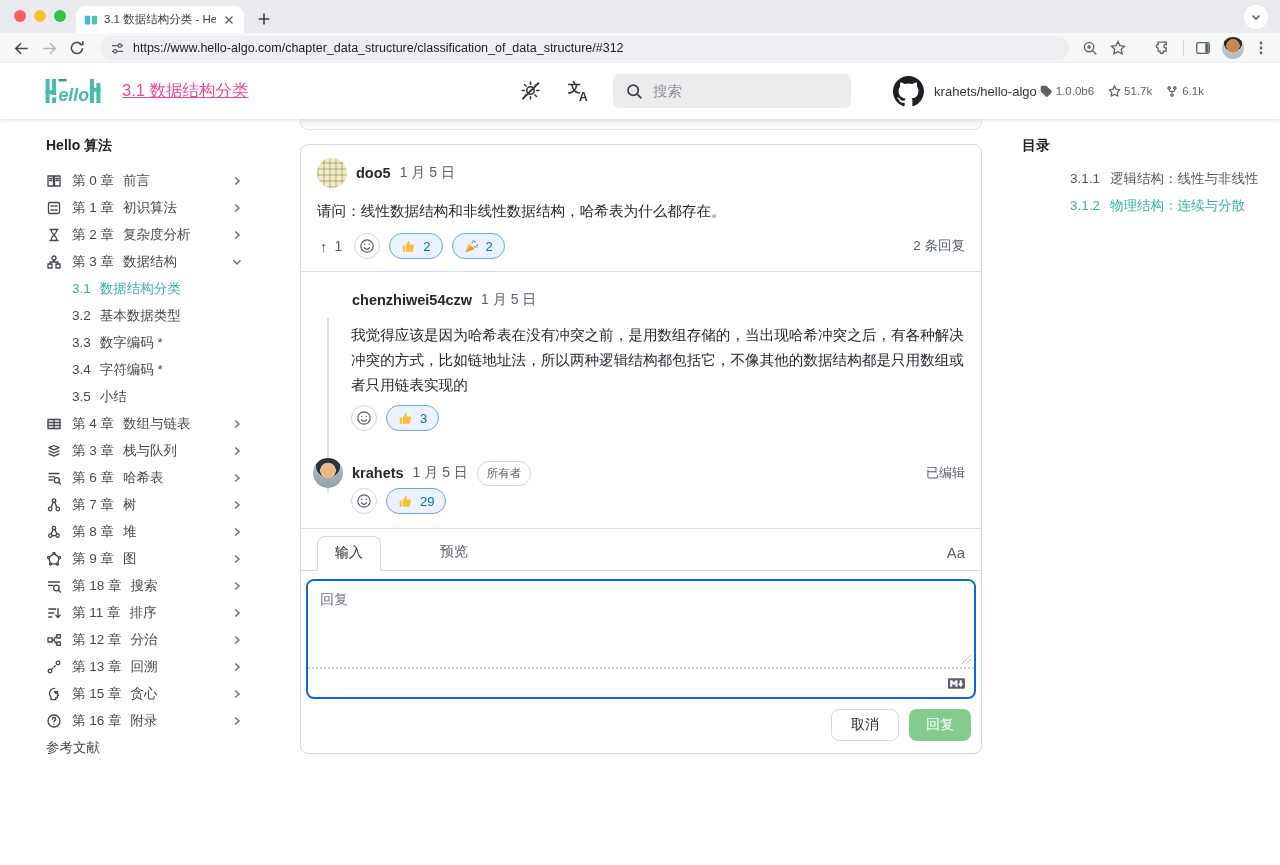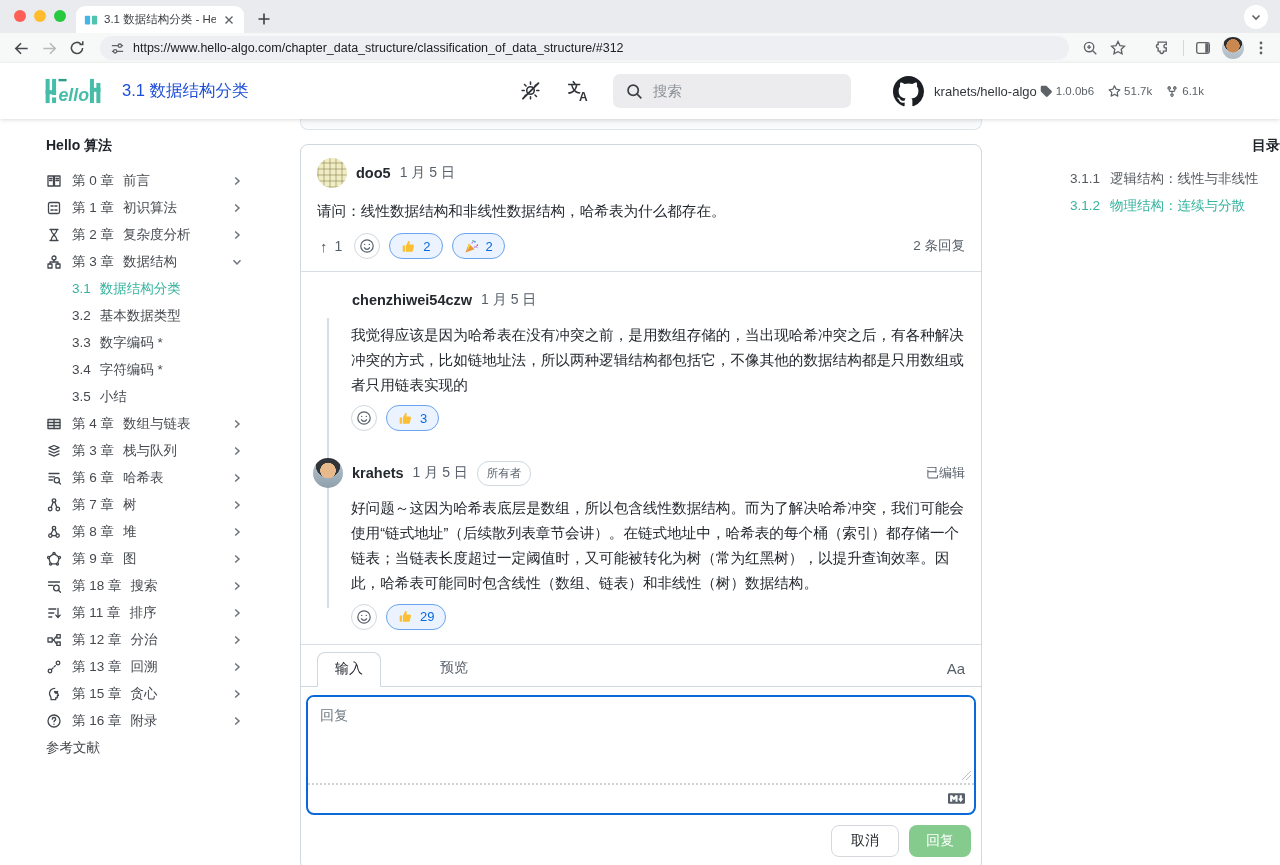--- a/index.html
+++ b/index.html
@@ -28,21 +28,21 @@
   .tool-right { display:flex; align-items:center; gap:10px; padding-right:2px; }
   .vdiv { width:1px; height:16px; background:#d5d8db; }
   .profile-avatar { width:22px; height:22px; border-radius:50%;
       background: radial-gradient(circle at 50% 40%, #c98850 0 38%, transparent 40%),
                   radial-gradient(circle at 50% 24%, #2d2c31 0 45%, transparent 47%),
                   linear-gradient(#cfd8df,#aeb9c2); }
 
   
   .site-header { height:56px; background:#fff; display:flex; align-items:center; padding:0 76px 0 44px;
                  position:relative; z-index:5; box-shadow:0 1px 4px rgba(0,0,0,.14); }
-  .page-title { font-size:16.5px; color:#1d4ed8; margin-left:20px; font-weight:400; }
+  .page-title { font-size:16.5px; color:#ec4899; margin-left:20px; font-weight:400;text-decoration:underline; }
   .hd-spacer { flex:1; }
   .hd-icon { width:24px; height:24px; margin:0 12px; color:#2f3337; }
   .searchbox { width:238px; height:34px; background:#ececee; border-radius:7px; display:flex; align-items:center;
                gap:9px; padding:0 12px; margin-left:10px; }
   .searchbox input { border:none; outline:none; background:transparent; font-size:14.5px; width:150px;
                      font-family:inherit; color:#24292f; }
   .searchbox input::placeholder { color:#8b9096; }
   .gh-block { display:flex; align-items:center; gap:10px; margin-left:42px; }
   .gh-texts { display:flex; flex-direction:row; gap:3px; }
   .gh-name { font-size:13px; color:#33373c; }
@@ -125,21 +125,21 @@
   .editor-foot { border-top:2px dotted #ccd2d8; height:30px; display:flex; align-items:center;
                  justify-content:flex-end; padding-right:9px; }
   .md-icon { width:17px; height:17px; color:#57606a; }
   .composer-actions { display:flex; justify-content:flex-end; gap:10px; padding:10px 10px 12px; }
   .btn-cancel { height:32px; padding:0 19px; background:#fff; border:1px solid #d4d8dc; border-radius:8px;
                 font-size:14px; color:#24292f; font-family:inherit; }
   .btn-submit { height:32px; padding:0 17px; background:#85cb8e; border:none; border-radius:8px;
                 font-size:14px; color:#fff; font-family:inherit; }
 
   
-  .toc { flex:1; padding:18px 0 4px 40px; font-size:13.5px; color:#55595e;text-align:right; }
+  .toc { flex:1; padding:18px 0 4px 40px; font-size:13.5px; color:#55595e; }
   .toc-title { font-weight:bold; color:#1f2329; font-size:14px; margin-bottom:10px; }
   .toc-item { height:27px; display:flex; align-items:center; cursor:pointer;margin-left:48px; }
   .toc-num { white-space:nowrap; }
   .toc-text { margin-left:10px; white-space:nowrap; }
   .toc-item.active { color:#35b39e; }
 </style>
 </head>
 <body>
 
 <div class="tabstrip">
@@ -684,21 +684,20 @@
     </div>
   </div>
           <div class="reply">
     <div class="r-head">
       <span class="avatar av-portrait"></span>
       <span class="name">krahets</span>
       <span class="date">1 月 5 日</span>
       <span class="owner-badge">所有者</span>
       <span class="edited">已编辑</span>
     </div>
-    <div class="r-body">好问题～这因为哈希表底层是数组，所以包含线性数据结构。而为了解决哈希冲突，我们可能会使用“链式地址”（后续散列表章节会讲）。在链式地址中，哈希表的每个桶（索引）都存储一个链表；当链表长度超过一定阈值时，又可能被转化为树（常为红黑树），以提升查询效率。因此，哈希表可能同时包含线性（数组、链表）和非线性（树）数据结构。</div>
     <div class="r-react">
       <button class="smiley-btn">
         <span class="sm">
                   <svg width="16" height="16" viewBox="0 0 16 16" stroke="#57606a" stroke-width="1.2" fill="none">
                     <circle cx="8" cy="8" r="6.2"></circle>
                     <circle cx="5.7" cy="6.4" r=".7" fill="#57606a" stroke="none"></circle>
                     <circle cx="10.3" cy="6.4" r=".7" fill="#57606a" stroke="none"></circle>
                     <path d="M5.2 9.4c.7 1.3 1.7 1.9 2.8 1.9s2.1-.6 2.8-1.9"></path>
                   </svg>
                 </span>

